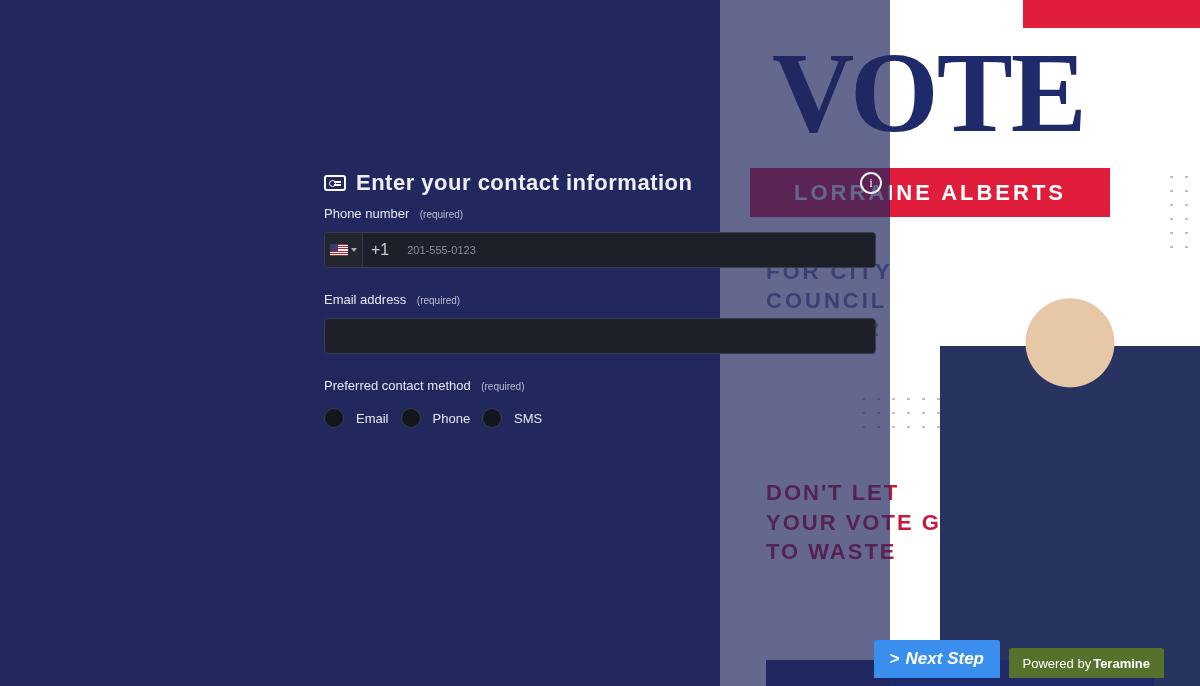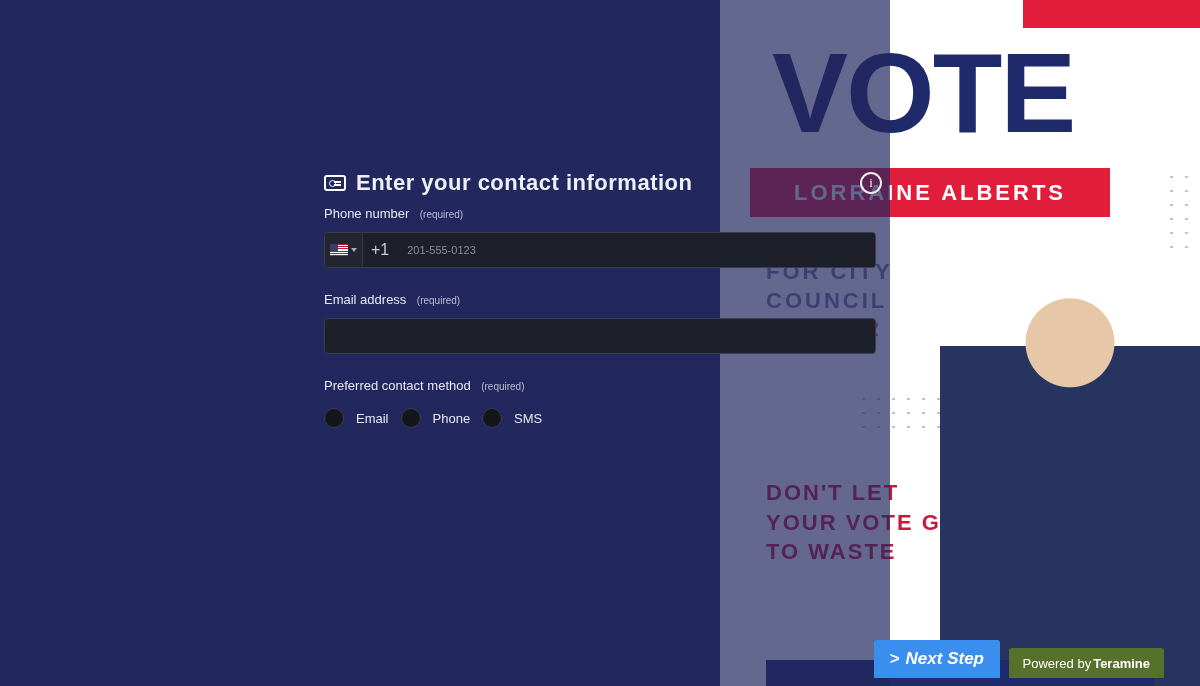--- a/index.html
+++ b/index.html
@@ -11,21 +11,21 @@
 .flyer {
   position: absolute; right: 0; top: 0; width: 480px; height: 686px;
   background: #ffffff;
 }
 .flyer .red-top {
   position: absolute; top: 0; right: 0; width: 177px; height: 28px; background: #e01e3c;
 }
 .flyer .vote {
   position: absolute; top: 42px; left: 52px;
   font-size: 114px; font-weight: 900; letter-spacing: -2px; color: #1e2a6a;
-  font-family: Liberation Sans, sans-serif;
+  font-family: Liberation Serif, serif;
   line-height: 0.9;
 }
 .flyer .name-band {
   position: absolute; top: 168px; left: 30px; width: 360px; height: 49px;
   background: #e01e3c; display: flex; align-items: center; justify-content: center;
 }
 .flyer .name-band span {
   color: #fff; font-weight: 800; font-size: 22px; letter-spacing: 3px;
   font-family: "Arial Black", Arial, sans-serif;
 }

